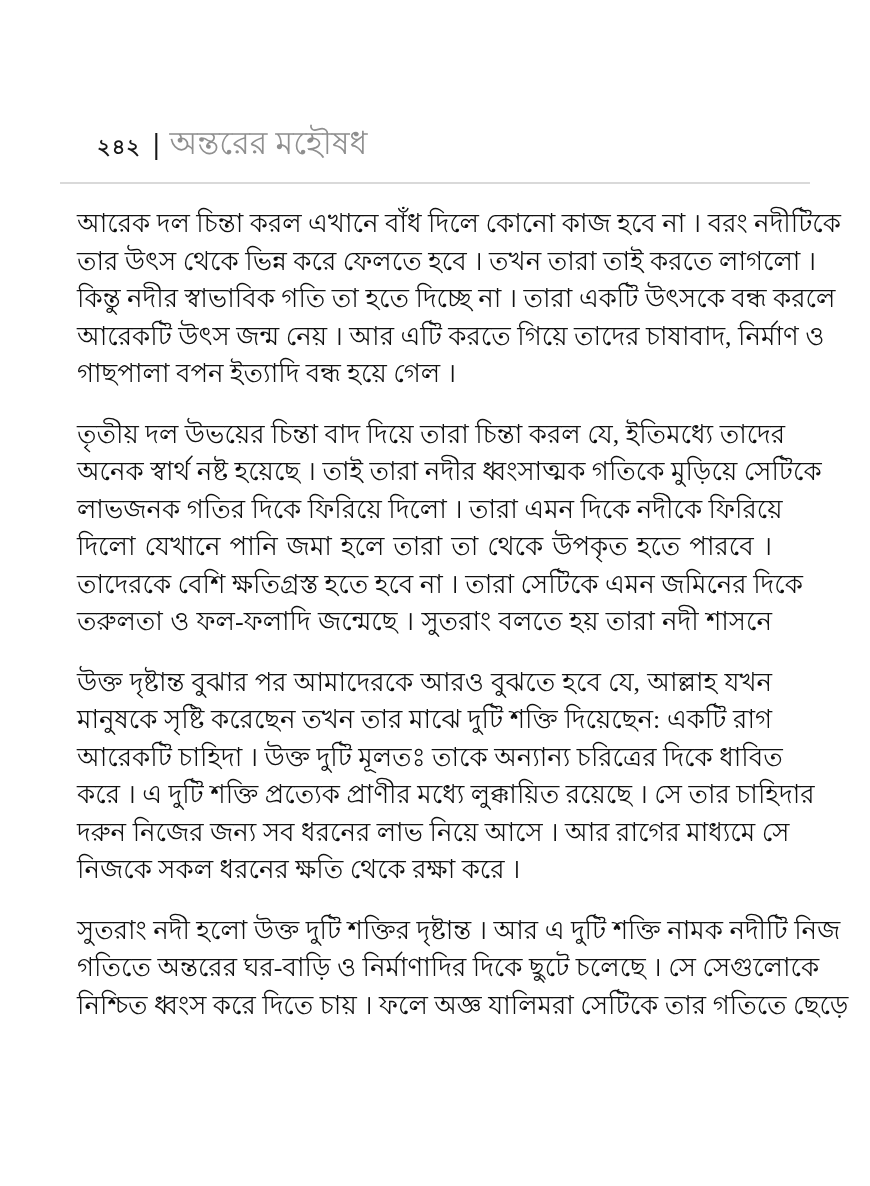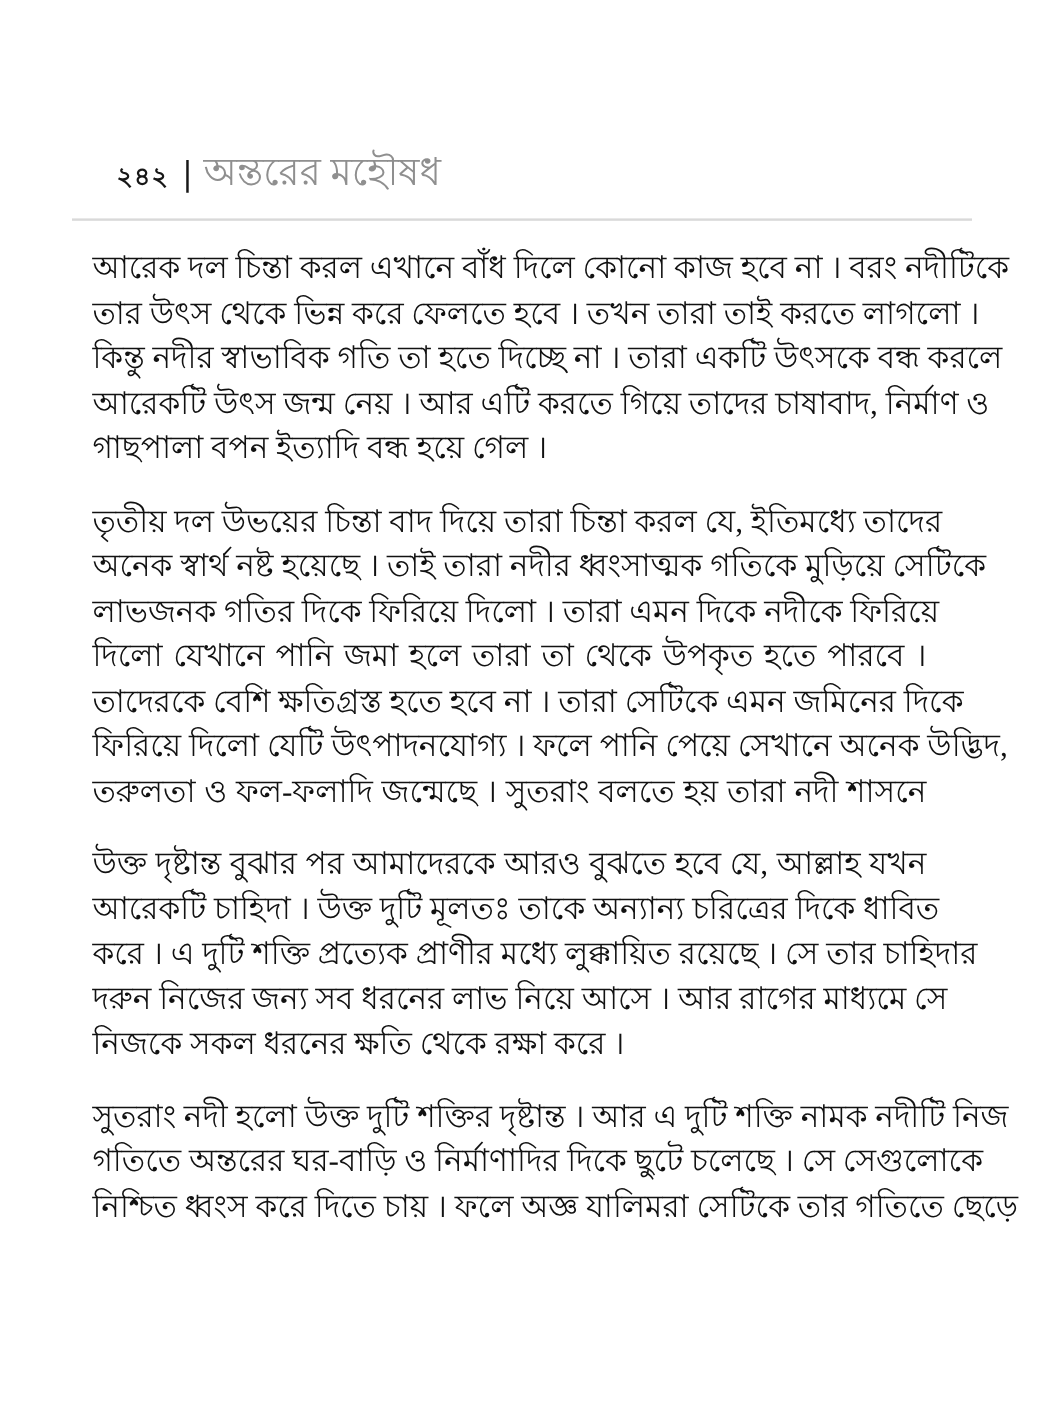--- a/index.html
+++ b/index.html
@@ -85,26 +85,26 @@
       <span class="line">আরেকটি উৎস জন্ম নেয় । আর এটি করতে গিয়ে তাদের চাষাবাদ, নির্মাণ ও</span>
       <span class="line last">গাছপালা বপন ইত্যাদি বন্ধ হয়ে গেল ।</span>
     </p>
 
     <p>
       <span class="line">তৃতীয় দল উভয়ের চিন্তা বাদ দিয়ে তারা চিন্তা করল যে, ইতিমধ্যে তাদের</span>
       <span class="line">অনেক স্বার্থ নষ্ট হয়েছে । তাই তারা নদীর ধ্বংসাত্মক গতিকে মুড়িয়ে সেটিকে</span>
       <span class="line">লাভজনক গতির দিকে ফিরিয়ে দিলো । তারা এমন দিকে নদীকে ফিরিয়ে</span>
       <span class="line">দিলো যেখানে পানি জমা হলে তারা তা থেকে উপকৃত হতে পারবে ।</span>
       <span class="line">তাদেরকে বেশি ক্ষতিগ্রস্ত হতে হবে না । তারা সেটিকে এমন জমিনের দিকে</span>
-      <span class="line">ফিরিয়ে দিলো যেটি উৎপাদনযোগ্য । ফলে পানি পেয়ে সেখানে অনেক উদ্ভিদ,</span>
       <span class="line">তরুলতা ও ফল-ফলাদি জন্মেছে । সুতরাং বলতে হয় তারা নদী শাসনে</span>
     </p>
 
     <p>
       <span class="line">উক্ত দৃষ্টান্ত বুঝার পর আমাদেরকে আরও বুঝতে হবে যে, আল্লাহ যখন</span>
+      <span class="line">মানুষকে সৃষ্টি করেছেন তখন তার মাঝে দুটি শক্তি দিয়েছেন: একটি রাগ</span>
       <span class="line">আরেকটি চাহিদা । উক্ত দুটি মূলতঃ তাকে অন্যান্য চরিত্রের দিকে ধাবিত</span>
       <span class="line">করে । এ দুটি শক্তি প্রত্যেক প্রাণীর মধ্যে লুক্কায়িত রয়েছে । সে তার চাহিদার</span>
       <span class="line">দরুন নিজের জন্য সব ধরনের লাভ নিয়ে আসে । আর রাগের মাধ্যমে সে</span>
       <span class="line last">নিজকে সকল ধরনের ক্ষতি থেকে রক্ষা করে ।</span>
     </p>
 
     <p>
       <span class="line">সুতরাং নদী হলো উক্ত দুটি শক্তির দৃষ্টান্ত । আর এ দুটি শক্তি নামক নদীটি নিজ</span>
       <span class="line">গতিতে অন্তরের ঘর-বাড়ি ও নির্মাণাদির দিকে ছুটে চলেছে । সে সেগুলোকে</span>
       <span class="line">নিশ্চিত ধ্বংস করে দিতে চায় । ফলে অজ্ঞ যালিমরা সেটিকে তার গতিতে ছেড়ে</span>

